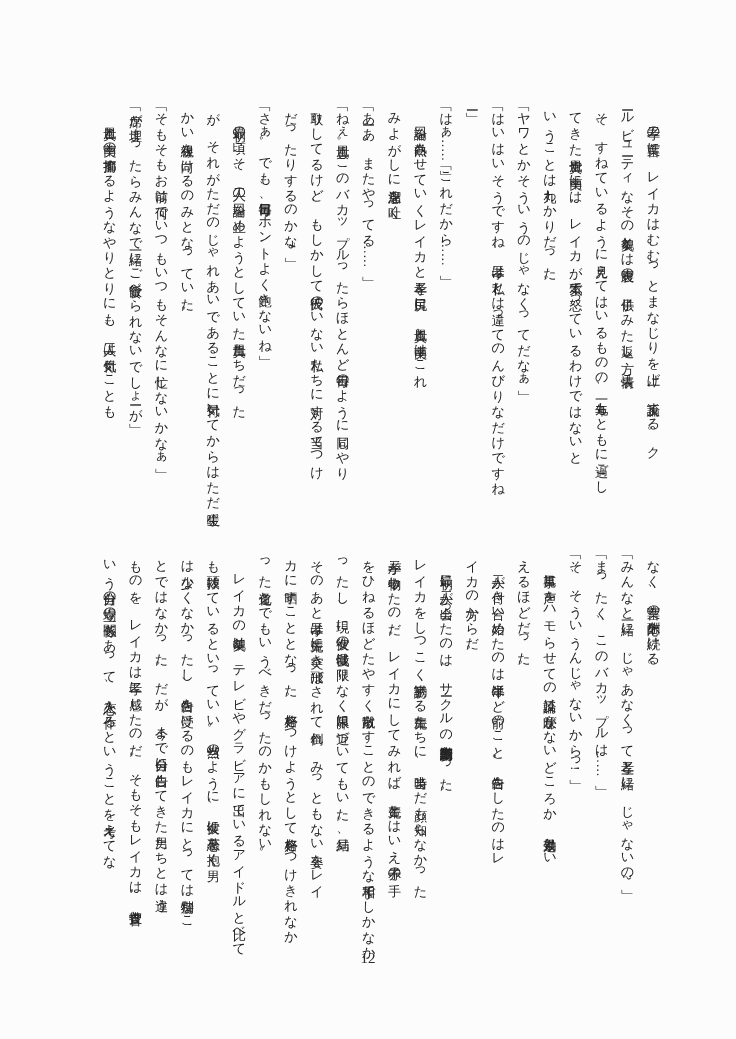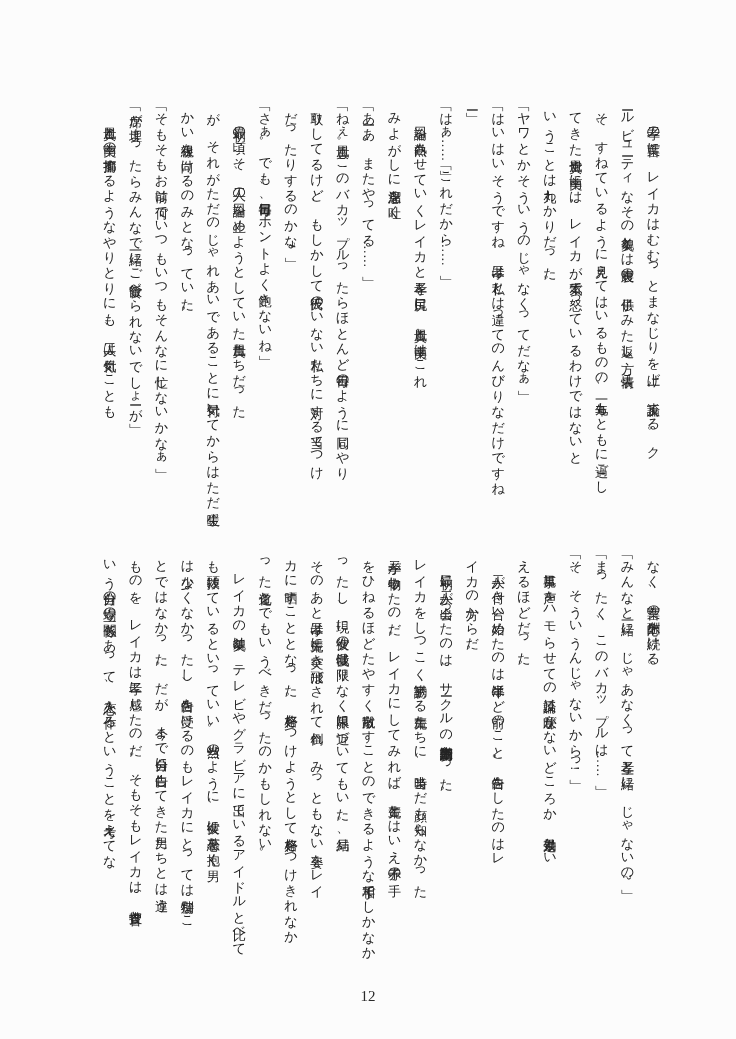--- a/index.html
+++ b/index.html
@@ -31,21 +31,21 @@
     width: 25.9px;
     line-height: 25.9px;
     margin: 0;
     white-space: nowrap;
   }
   .col.indent {
     padding-top: 13.6px;
   }
   .page-num {
     position: absolute;
-    top: 987px;
+    top: 949px;
     left: 0;
     width: 736px;
     text-align: center;
     color: #2a2a2a;
     font-size: 15px;
     line-height: 18px;
   }
 </style>
 </head>
 <body>

